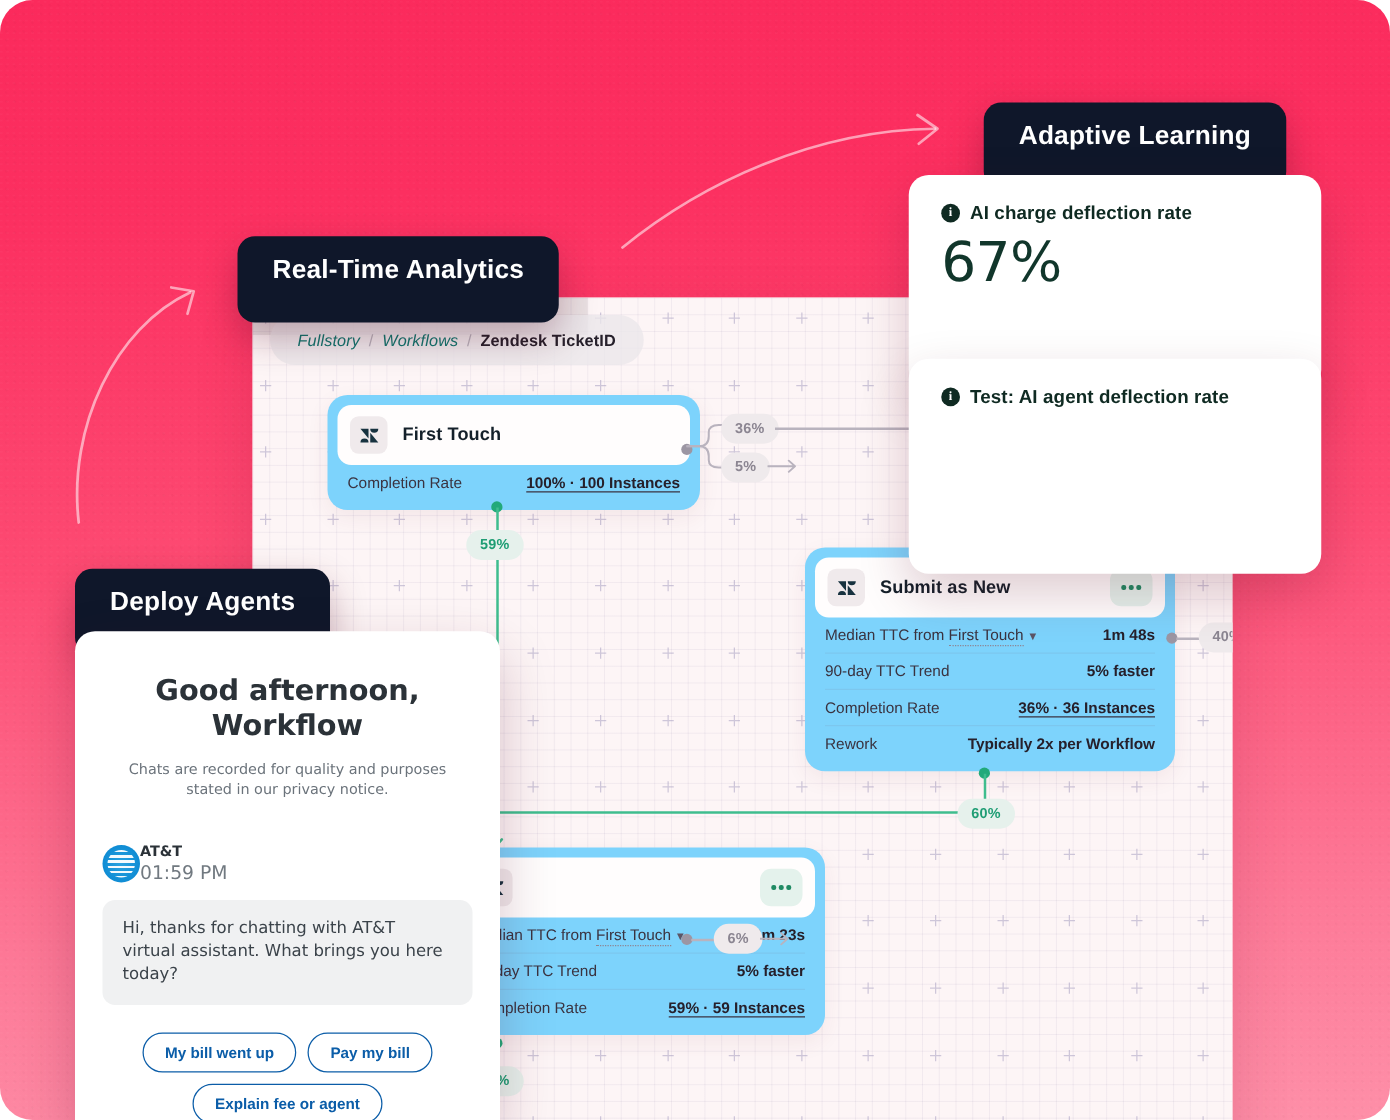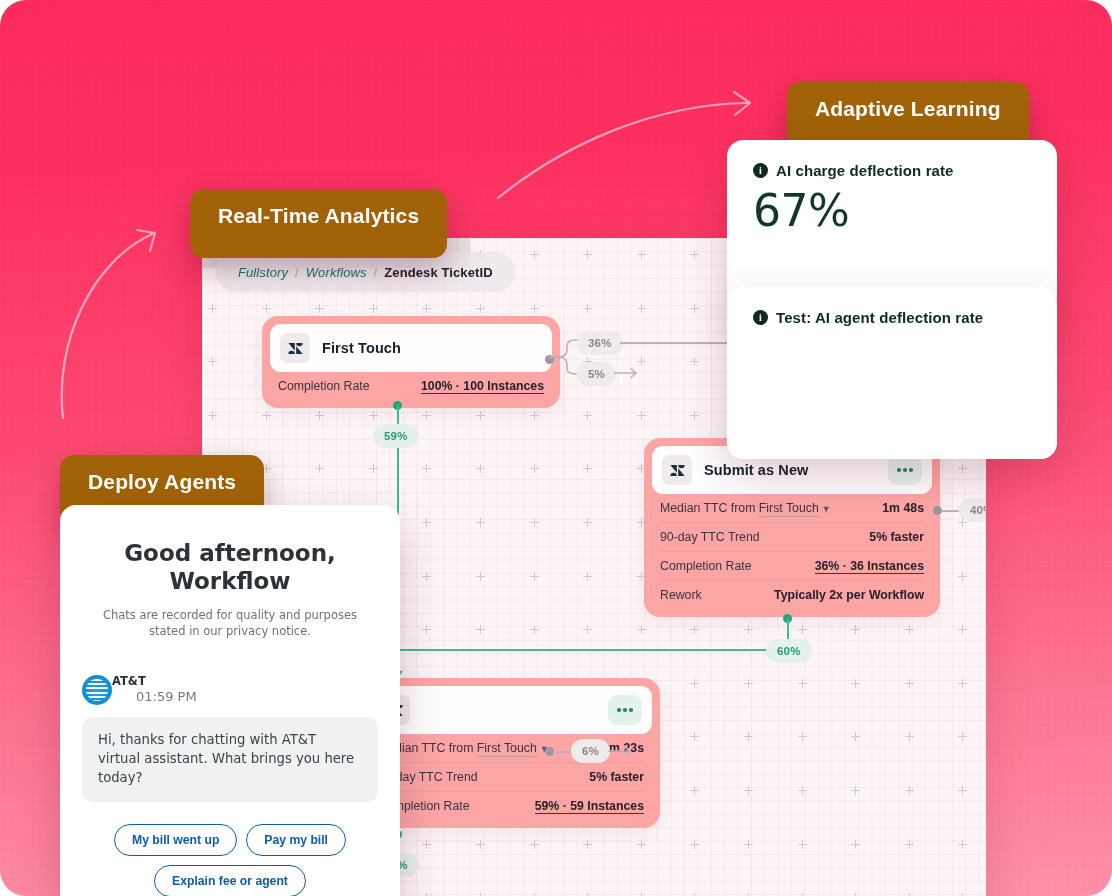--- a/index.html
+++ b/index.html
@@ -91,21 +91,21 @@
 
   
   .canvas-topshade {
     position:absolute; left:0; top:0; width: 268px; height: 30px;
     background: rgba(60,40,50,.10);
   }
 
   
   .node {
     position: absolute;
-    background: #fca5a5;
+    background: #7dd3fc;
     border-radius: 16px;
     padding: 8px;
     box-shadow: 0 6px 18px rgba(110,40,60,.07);
   }
   .node-head {
     background: #fffdfd;
     border-radius: 11px;
     height: 48px;
     display: flex; align-items: center;
     padding: 0 10px;
@@ -166,21 +166,21 @@
     display:flex; align-items:center; justify-content:center;
     font-size: 11.5px; font-weight:700; letter-spacing:.2px;
     background: #efeaec; color:#8b8591;
   }
   .pct-pill.green { background:#e6f1ec; color:#1f9d74; }
   .pct-pill.purple{ background:#ece0fb; color:#7b3fd4; gap:5px; padding:0 9px; }
 
   
   .chip {
     position: absolute;
-    background: #a16207;
+    background: #0f172a;
     color: #ffffff;
     border-radius: 14px;
     padding: 15px 28px 30px 28px;
     font-size: 21px;
     font-weight: 800;
     letter-spacing: .15px;
     box-shadow: 0 12px 30px rgba(80,5,30,.30);
     white-space: nowrap;
   }
   #chip-analytics { left: 190px; top: 189px; }
@@ -266,21 +266,21 @@
     position:absolute; left:50%; top:50%;
     transform:translate(-50%,-50%);
     width:22px; height:22px;
     border-radius:50%;
     background:
       repeating-linear-gradient(to bottom, #ffffff 0 2px, transparent 2px 4.2px);
     opacity:.95;
   }
   .sender-meta { line-height:1.25; }
   .sender-name { font-size: 11.5px; font-weight:700; color:#2b3238; }
-  .sender-time { font-size: 13px; color:#717980; margin-top:1px;margin-left:24px; }
+  .sender-time { font-size: 15px; color:#717980; margin-top:1px; }
 
   .bubble {
     margin-top: 12px;
     background:#f0f1f2;
     border-radius: 10px;
     padding: 14px 16px;
     font-size: 13.2px;
     color:#3b434a;
     line-height:1.42;
   }

